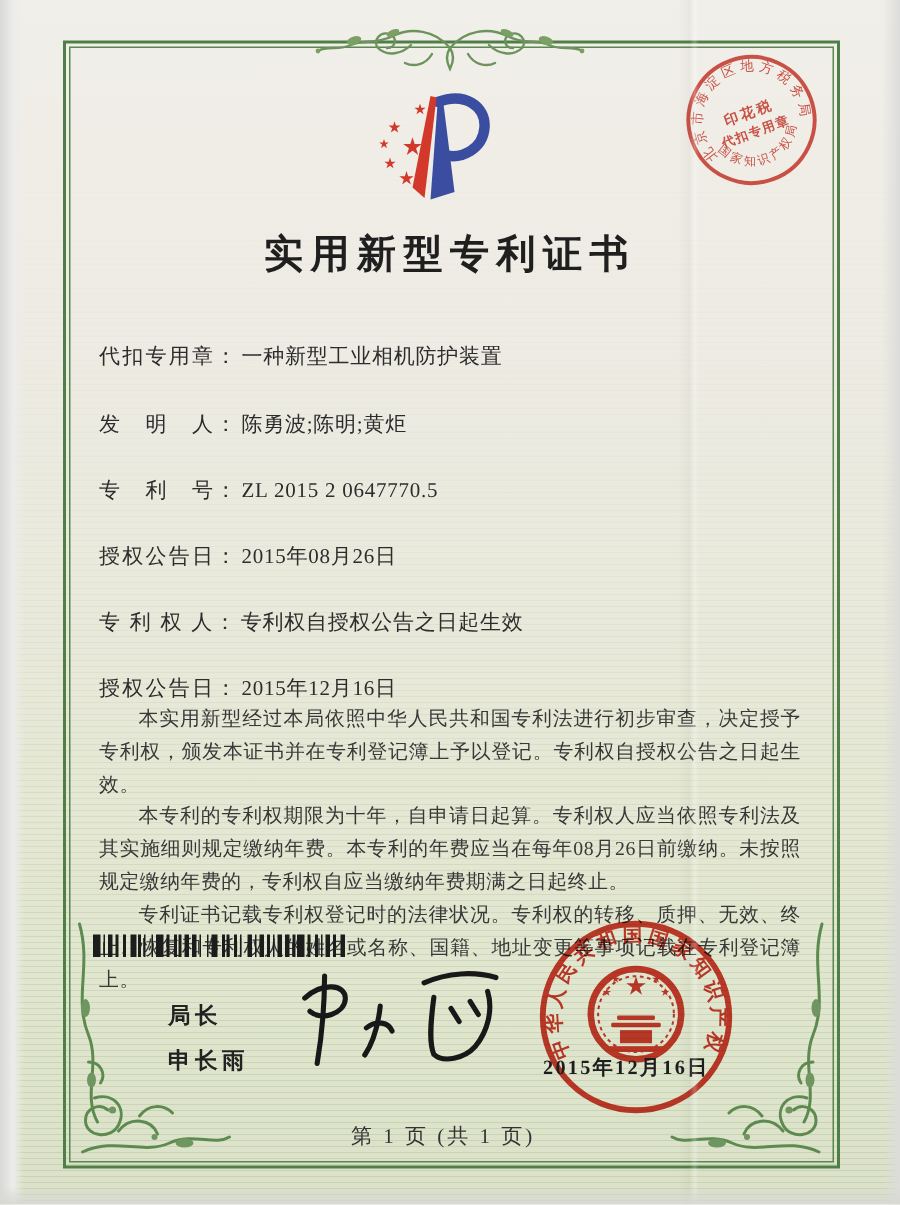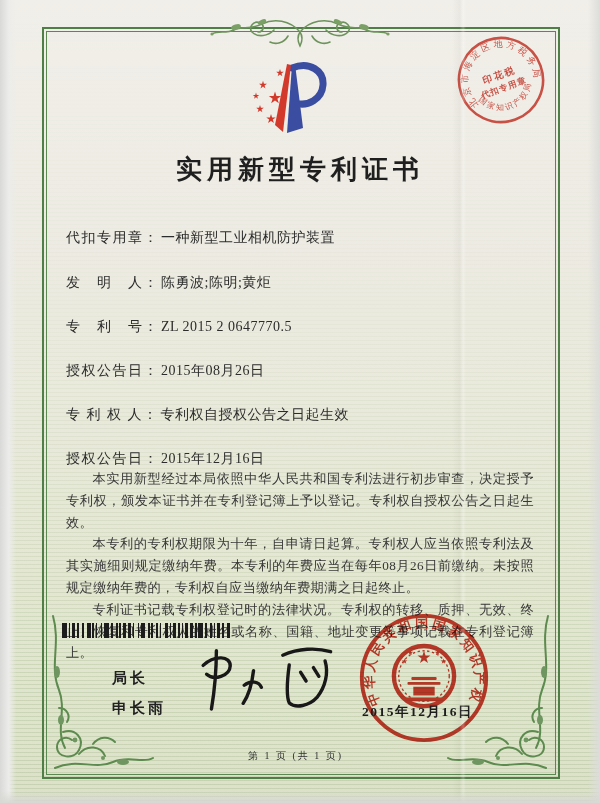--- a/index.html
+++ b/index.html
@@ -61,21 +61,21 @@
   .officer{position:absolute;left:112px;top:663px;z-index:4;color:#222;}
   .officer div{font-size:15px;letter-spacing:3px;font-weight:700;line-height:30px;}
   .signature{position:absolute;left:188px;top:640px;z-index:4;}
 
   .seal{position:absolute;left:356px;top:610px;width:136px;height:136px;z-index:4;
     opacity:.93;mix-blend-mode:multiply;}
   .seal-date{position:absolute;left:362px;top:703px;z-index:6;font-size:13.5px;
     font-weight:600;color:#1d1d1d;letter-spacing:1.5px;}
 
   .footer{position:absolute;left:0;right:9px;top:749px;text-align:center;
-    font-size:10px;letter-spacing:2px;color:#333;z-index:4;}
+    font-size:14px;letter-spacing:2px;color:#333;z-index:4;}
   svg text{font-family:"Liberation Serif","DejaVu Serif",serif;}
 </style>
 </head>
 <body>
 
 <div class="paper">
   <div class="waves"></div>
   <div class="frame"></div>
 
   <svg class="ornament-top" width="244" height="42" viewBox="0 0 244 42">

